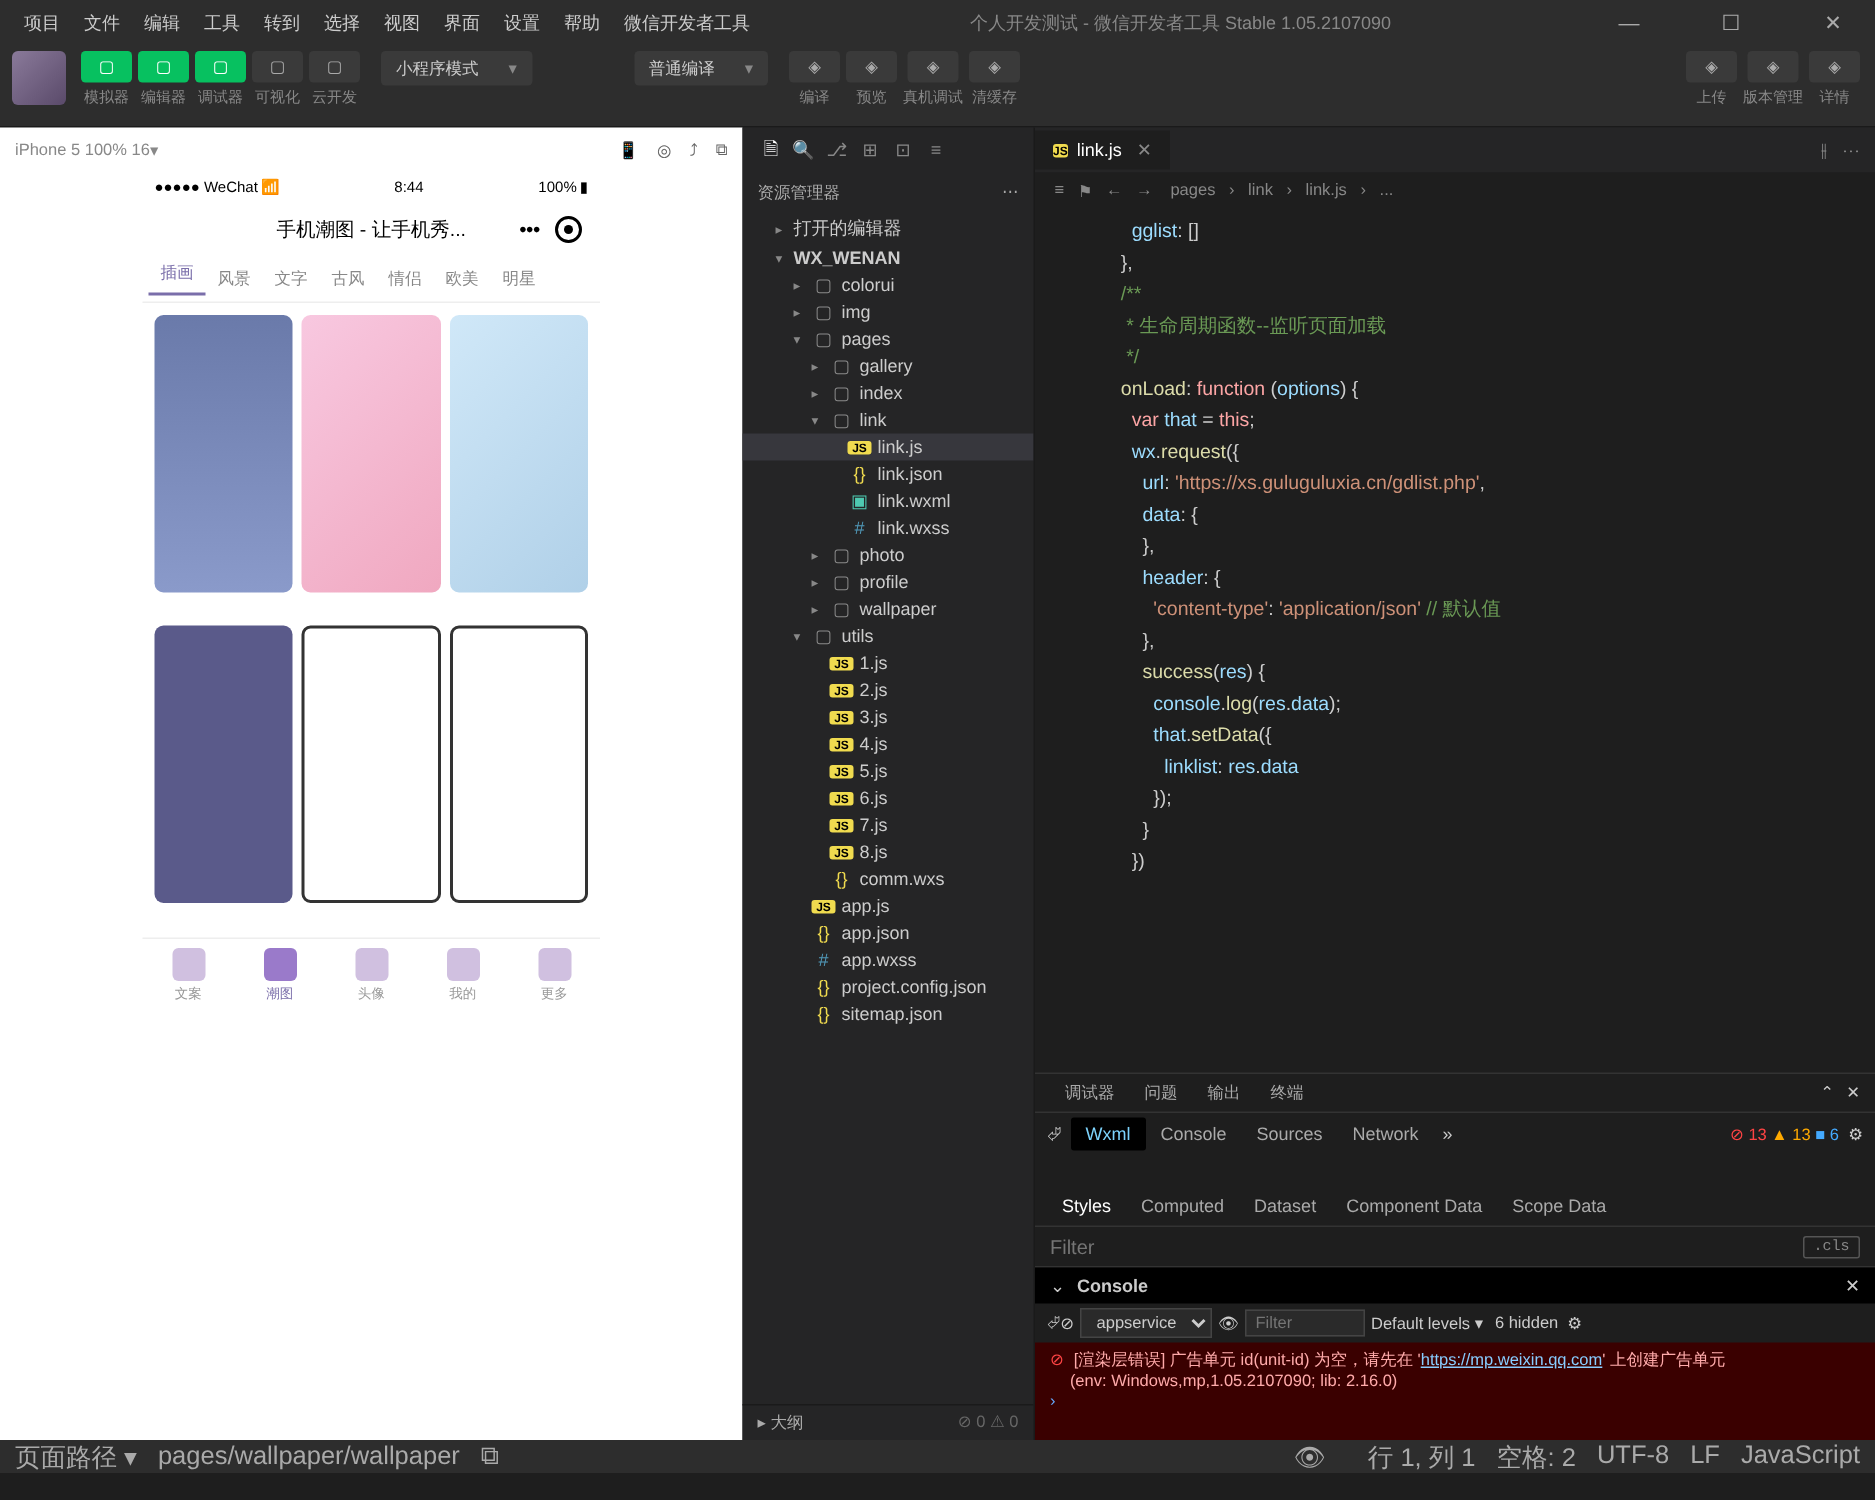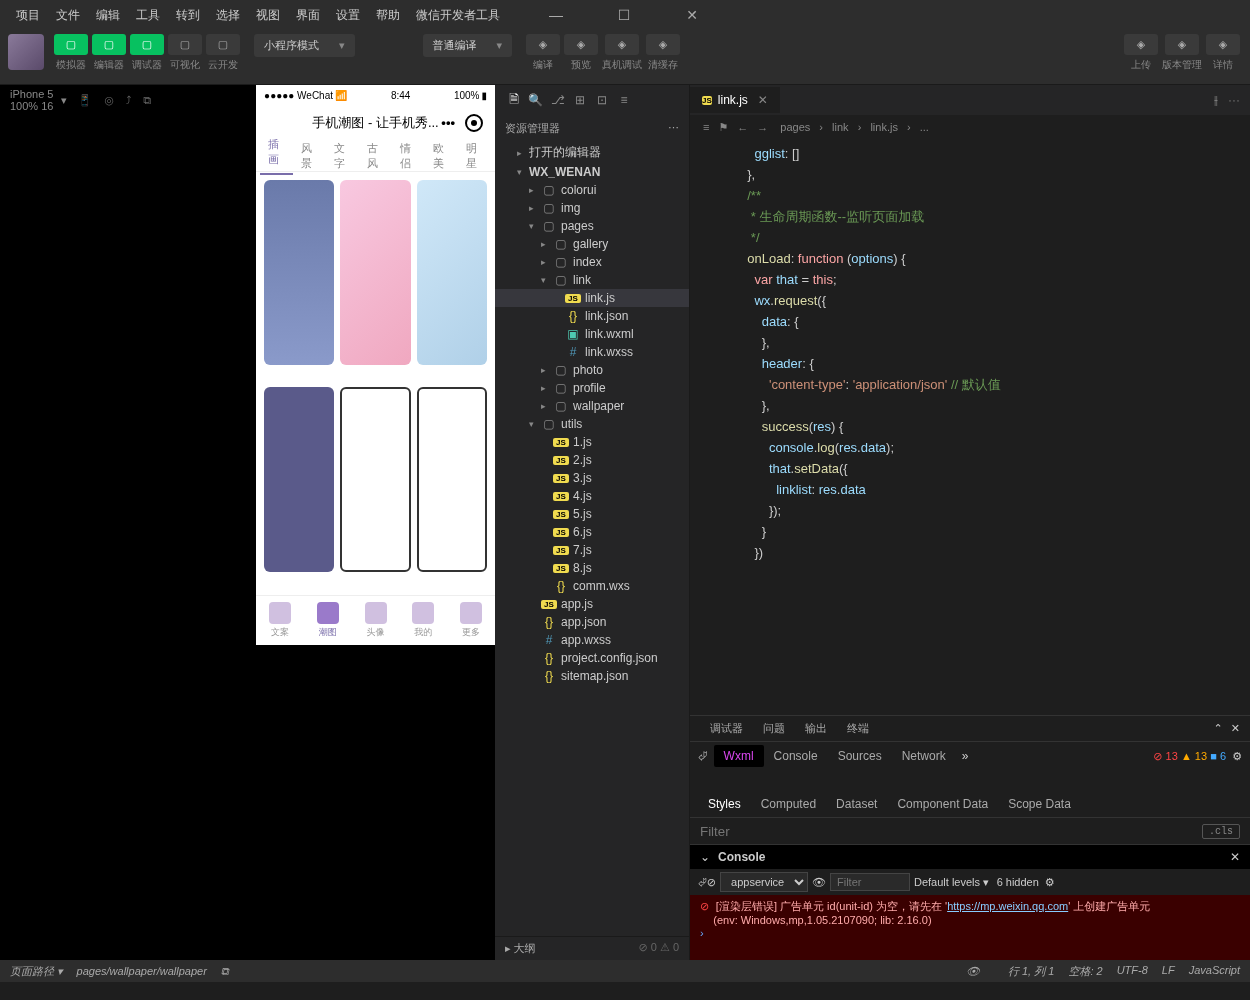--- a/index.html
+++ b/index.html
@@ -12,21 +12,21 @@
 .avatar { width:36px; height:36px; background:linear-gradient(135deg,#8a7a9a,#5a4a6a); border-radius:4px; margin-right:8px; }
 .tbcol { display:flex; flex-direction:column; align-items:center; margin:0 2px; }
 .tbbtn { padding:4px 8px; border-radius:3px; font-size:11px; min-width:34px; text-align:center; color:#fff; }
 .tbbtn.green { background:#07c160; }
 .tbbtn.gray { background:#3a3a3a; color:#aaa; }
 .tblbl { font-size:10px; color:#888; margin-top:3px; }
 .dropdown { background:#3a3a3a; padding:4px 10px; border-radius:3px; color:#ccc; margin:0 4px; font-size:11px; display:flex; align-items:center; }
 .dropdown::after { content:"▾"; margin-left:20px; color:#888; }
 .spacer { flex:1; }
 .mainrow { display:flex; height:875px; }
-.simcol { width:495px; background:#000000; display:flex; flex-direction:row; }
+.simcol { width:495px; background:#ffffff; display:flex; flex-direction:column; }
 .simhead { height:30px; display:flex; align-items:center; padding:0 10px; color:#888; font-size:11px; }
 .simhead .si { margin-left:12px; color:#666; }
 .phone { width:305px; height:560px; background:#fff; margin:0 0 0 95px; display:flex; flex-direction:column; }
 .phstatus { height:20px; display:flex; align-items:center; padding:0 8px; font-size:10px; color:#000; }
 .phnav { height:35px; display:flex; align-items:center; justify-content:center; position:relative; color:#000; font-size:13px; }
 .phnav .dots { position:absolute; right:40px; font-weight:bold; }
 .phnav .circ { position:absolute; right:12px; width:18px; height:18px; border:2px solid #000; border-radius:50%; display:flex; align-items:center; justify-content:center; }
 .phnav .circ::after { content:""; width:6px; height:6px; background:#000; border-radius:50%; }
 .phtabs { height:32px; display:flex; align-items:center; padding:0 4px; font-size:11px; color:#888; border-bottom:1px solid #eee; }
 .phtab { padding:0 8px; }
@@ -72,45 +72,46 @@
 .code { flex:1; padding:4px 0; font-family:Consolas,monospace; font-size:13px; line-height:21px; overflow:hidden; position:relative; }
 .cl { display:flex; }
 .cl .gut { width:50px; text-align:right; padding-right:12px; color:#6e6e6e; position:relative; }
 .cl .txt { flex:1; white-space:pre; }
 .kw { color:#fca5a5;text-align:right; } .fn { color:#dcdcaa; } .str { color:#ce9178; } .cm { color:#6a9955; } .pr { color:#9cdcfe; }
 .devpanel { height:245px; border-top:1px solid #333; display:flex; flex-direction:column; background:#1e1e1e; }
 .dptabs { height:26px; display:flex; align-items:center; padding:0 10px; font-size:11px; border-bottom:1px solid #333; }
 .dptab { padding:0 10px; color:#aaa; cursor:pointer; }
 .dpsubtabs { height:28px; display:flex; align-items:center; padding:0 8px; font-size:12px; }
 .dpsub { padding:4px 10px; color:#aaa; cursor:pointer; }
-.dpsub.active { background:#000; color:#d946ef; border-radius:2px; }
+.dpsub.active { background:#000; color:#7dd3fc; border-radius:2px; }
 .dpstats { margin-left:auto; font-size:11px; }
 .dpstats .err { color:#f44;margin-left:34px; } .dpstats .warn { color:#fa0; } .dpstats .info { color:#4af; }
 .styletabs { height:28px; display:flex; align-items:center; padding:0 8px; font-size:12px; border-bottom:1px solid #333; }
 .stab { padding:0 10px; color:#aaa; }
 .stab.active { color:#fff; }
 .filterrow { height:26px; display:flex; align-items:center; padding:0 10px; color:#888; }
 .filterrow input { background:transparent; border:none; color:#ccc; flex:1; outline:none; }
 .cls { border:1px solid #555; padding:1px 6px; border-radius:2px; font-size:10px;font-family:Liberation Mono, monospace; }
 .console { flex:1; display:flex; flex-direction:column; border-top:1px solid #333; }
 .conhead { height:24px; background:#000; display:flex; align-items:center; padding:0 10px; }
 .conctrl { height:26px; display:flex; align-items:center; padding:0 8px; font-size:11px; }
 .conctrl select,.conctrl input { background:#2a2a2a; border:1px solid #444; color:#ccc; padding:2px 6px; margin:0 4px; font-size:11px; }
 .conbody { flex:1; background:#3a0000; padding:4px 10px; font-family:Consolas,monospace; font-size:11px; color:#faa; }
 .conbody a { color:#8cf; text-decoration:underline; }
-.statusbar { height:22px; background:#2d2d2d; display:flex; align-items:center; padding:0 10px; font-size:11px; color:#aaa;font-style:italic; }
+.statusbar { height:22px; background:#2d2d2d; display:flex; align-items:center; padding:0 10px; font-size:17px; color:#aaa; }
 .statusbar .sbi { margin-right:14px; }
 .statusbar .sbr { margin-left:auto; display:flex; }
 .statusbar .sbr .sbi { margin:0 0 0 14px; }
 </style>
 </head>
 <body>
 
 <div class="titlebar">
   <div id="menus"><span class="menuitem">项目</span><span class="menuitem">文件</span><span class="menuitem">编辑</span><span class="menuitem">工具</span><span class="menuitem">转到</span><span class="menuitem">选择</span><span class="menuitem">视图</span><span class="menuitem">界面</span><span class="menuitem">设置</span><span class="menuitem">帮助</span><span class="menuitem">微信开发者工具</span></div>
+  <div class="titlecenter">个人开发测试 - 微信开发者工具 Stable 1.05.2107090</div>
   <div class="winbtn">—</div>
   <div class="winbtn">☐</div>
   <div class="winbtn">✕</div>
 </div>
 
 <div class="toolbar">
   <div class="avatar"></div>
   <div id="tbbtns" style="display:flex">
       <div class="tbcol">
         <div class="tbbtn green">▢</div>
@@ -456,20 +457,24 @@
         <div class="cl">
           <div class="gut"></div>
           <div class="txt">    <span class="kw">var</span> <span class="pr">that</span> = <span class="kw">this</span>;</div>
         </div>
         <div class="cl">
           <div class="gut"></div>
           <div class="txt">    <span class="pr">wx</span>.<span class="fn">request</span>({</div>
         </div>
         <div class="cl">
           <div class="gut"></div>
+          <div class="txt">      <span class="pr">url</span>: <span class="str">'https://xs.guluguluxia.cn/gdlist.php'</span>,</div>
+        </div>
+        <div class="cl">
+          <div class="gut"></div>
           <div class="txt">      <span class="pr">data</span>: {</div>
         </div>
         <div class="cl">
           <div class="gut"></div>
           <div class="txt">      },</div>
         </div>
         <div class="cl">
           <div class="gut"></div>
           <div class="txt">      <span class="pr">header</span>: {</div>
         </div>

